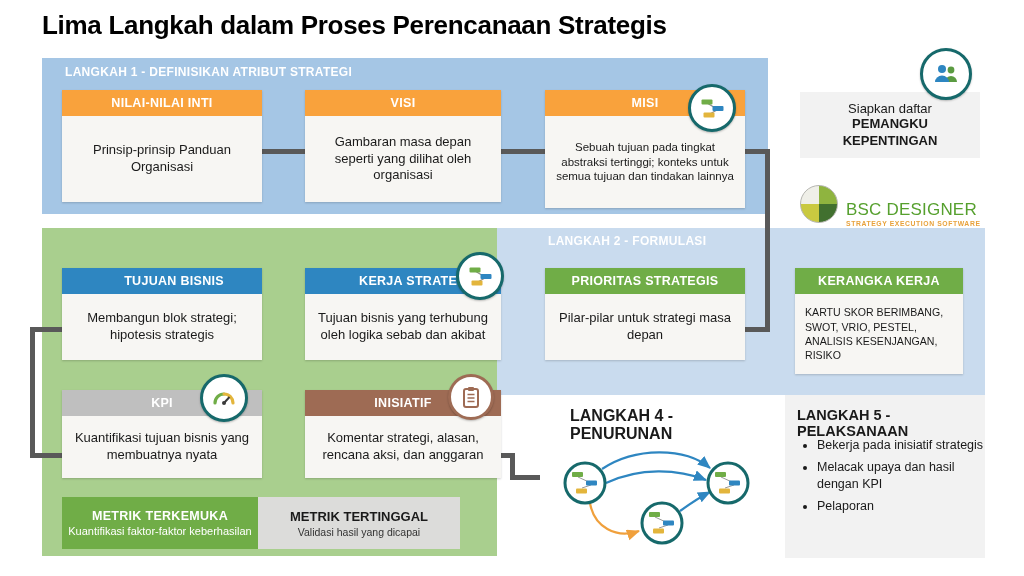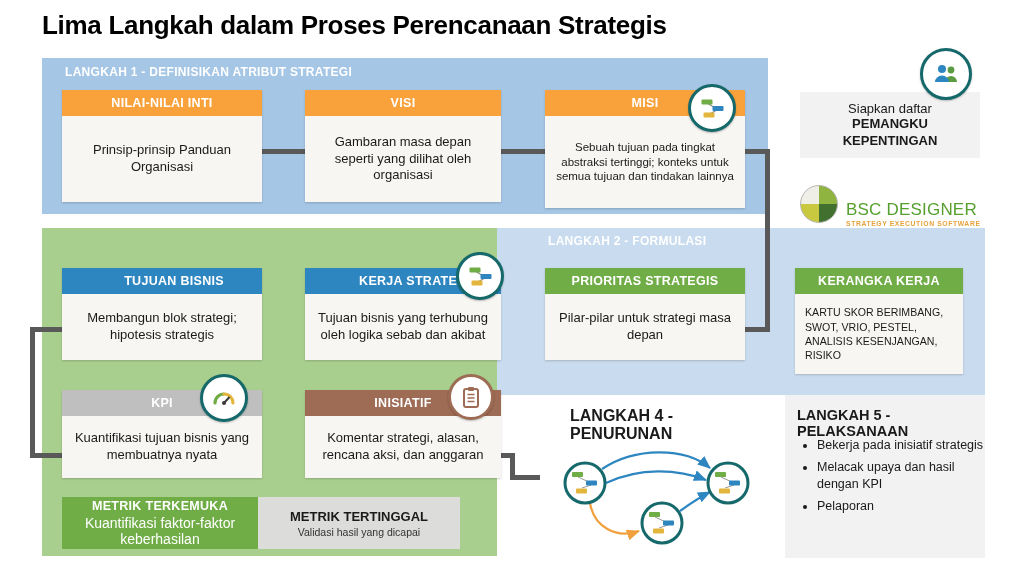--- a/index.html
+++ b/index.html
@@ -65,21 +65,21 @@
 
   #logo{position:absolute;left:800px;top:180px;display:flex;align-items:center;gap:8px;z-index:2;}
   .logo-mark{width:36px;height:36px;border-radius:50%;border:1px solid #B5B5B0;background:conic-gradient(#8FB43F 0 90deg,#41702F 90deg 180deg,#C9C940 180deg 270deg,#EFEFE8 270deg 360deg);}
   .logo-text{display:flex;flex-direction:column;}
   .logo-name{font-size:17px;font-weight:normal;color:#56A02E;letter-spacing:.2px;margin-top:20px;}
   .logo-tagline{font-size:6.8px;font-weight:bold;color:#E8A23C;letter-spacing:.6px;}
 
   .mbox{position:absolute;display:flex;flex-direction:column;align-items:center;justify-content:center;z-index:3;text-align:center;}
   #terkemuka{left:62px;top:497px;width:196px;height:52px;background:#70AD47;color:#fff;}
   #terkemuka .mbox-title{font-size:12.5px;font-weight:bold;letter-spacing:.3px;}
-  #terkemuka .mbox-sub{font-size:14px;margin-top:2px;}
+  #terkemuka .mbox-sub{font-size:11px;margin-top:2px;}
   #tertinggal{left:258px;top:497px;width:202px;height:52px;background:#DCDCDA;color:#1a1a1a;}
   #tertinggal .mbox-title{font-size:13px;font-weight:bold;}
   #tertinggal .mbox-sub{font-size:10.5px;color:#333;margin-top:2px;}
 
   #l4{position:absolute;left:540px;top:395px;width:237px;height:163px;background:#fff;z-index:2;}
   #l4 .box-title{position:absolute;left:30px;top:12px;font-size:16px;font-weight:bold;z-index:2;}
   #l4 svg.cascade{position:absolute;left:0;top:0;width:237px;height:163px;}
 
   #l5{position:absolute;left:785px;top:395px;width:200px;height:163px;background:#F2F2F2;z-index:2;}
   #l5 .box-title{position:absolute;left:12px;top:12px;font-size:14.5px;font-weight:bold;}

